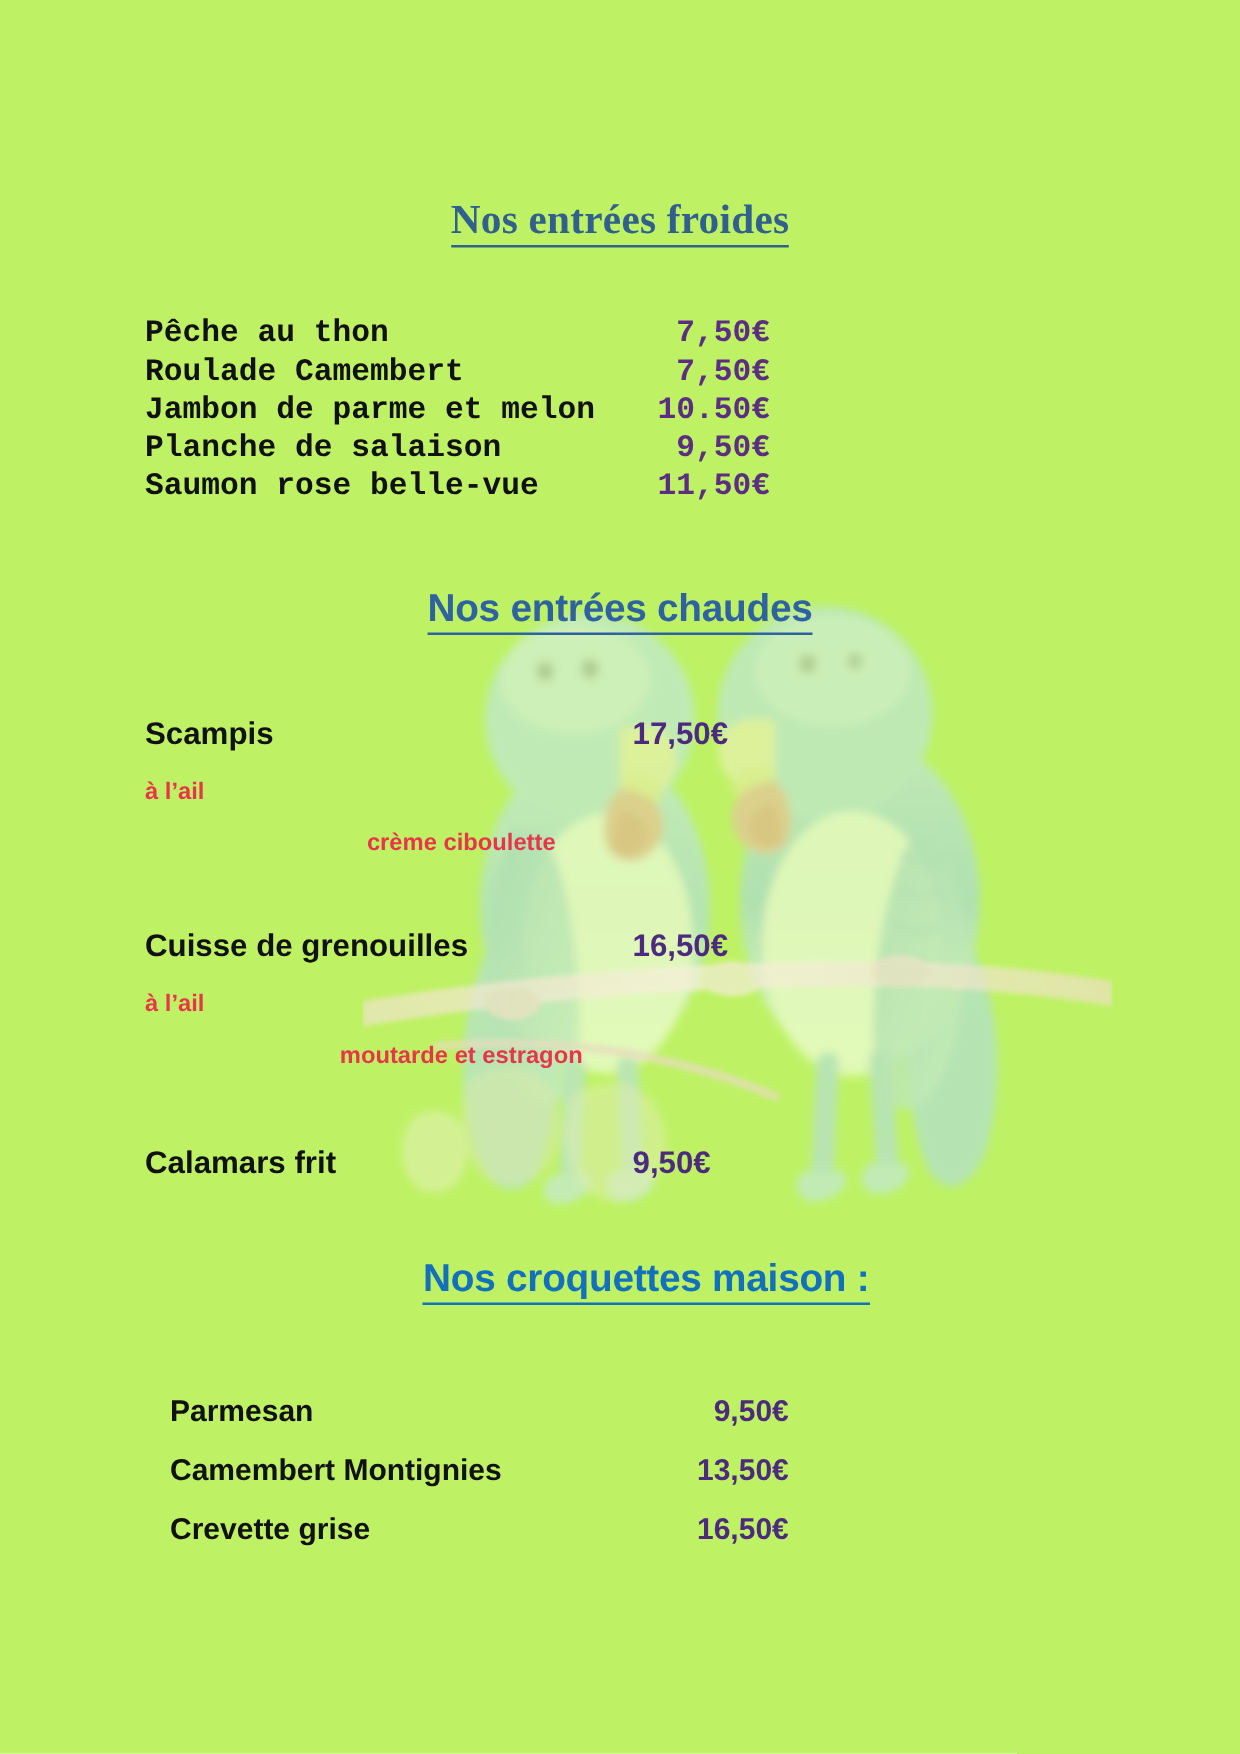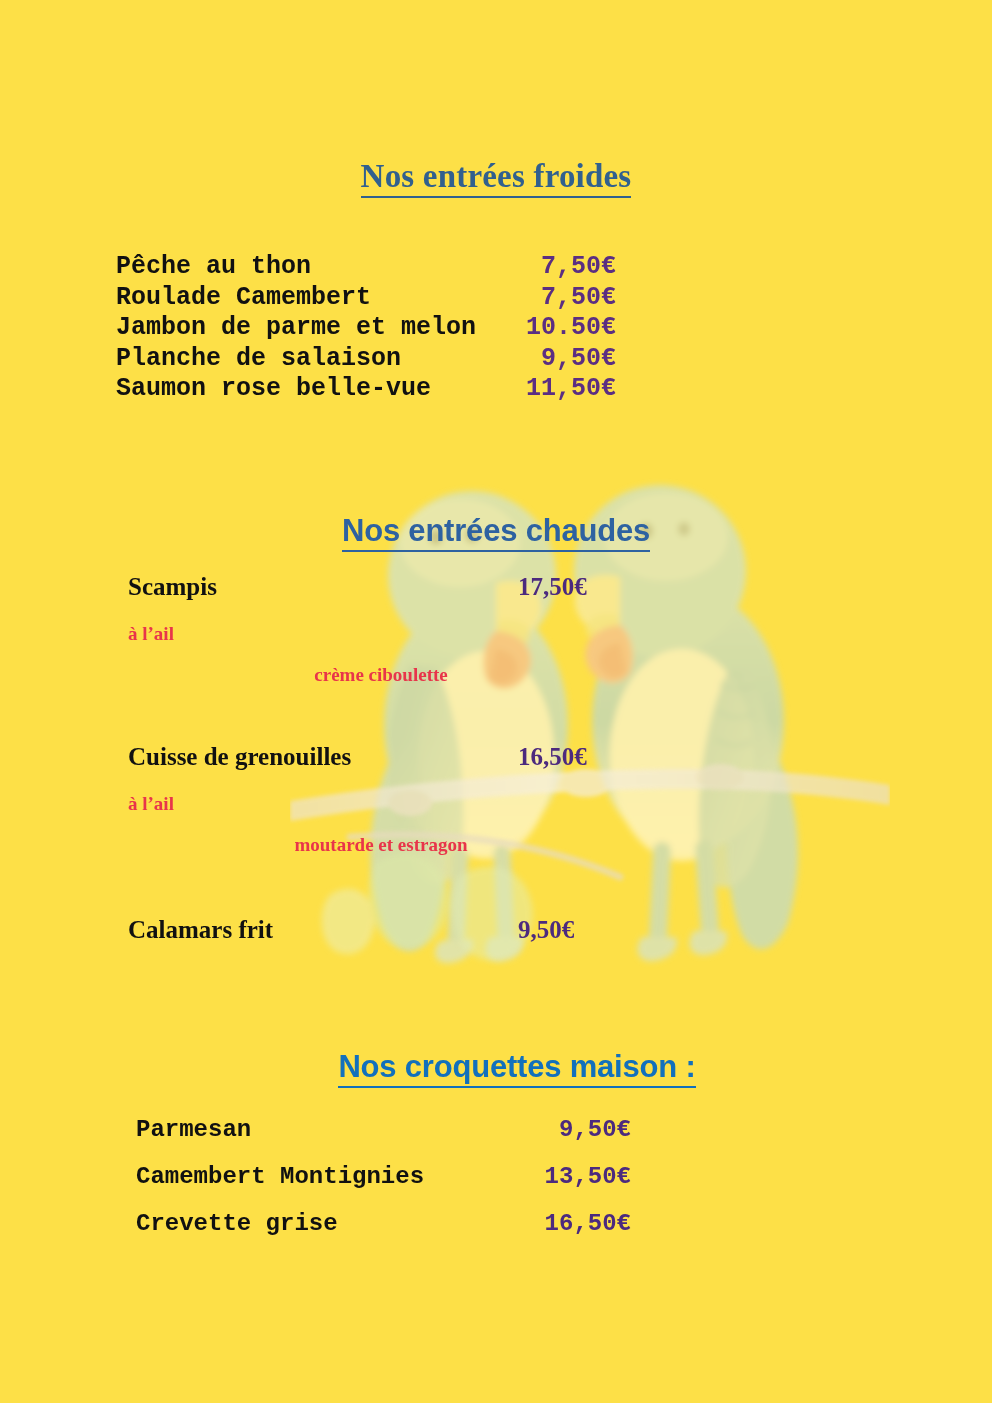--- a/index.html
+++ b/index.html
@@ -6,21 +6,21 @@
   html, body {
     margin: 0;
     padding: 0;
     background: #ffffff;
   }
   .page {
     position: relative;
     width: 992px;
     height: 1403px;
     margin: 0 auto;
-    background: #fde047;
+    background: #bef264;
     overflow: hidden;
   }
 
   
   .watermark {
     position: absolute;
     left: 290px;
     top: 425px;
     width: 600px;
     height: 560px;
@@ -53,21 +53,20 @@
     font-family: "Liberation Serif", "DejaVu Serif", serif;
     font-weight: bold;
     font-size: 33px;
     letter-spacing: 0.2px;
   }
   .heading-sans {
     font-family: "Liberation Sans", "DejaVu Sans", sans-serif;
     font-weight: bold;
     font-size: 31px;
     letter-spacing: -0.2px;
-    margin-top: 44px;
   }
 
   #heading-froides { top: 158px; color: #31608e; }
   #heading-chaudes { top: 469px; color: #2e62a1; }
   #heading-croquettes { top: 1005px; color: #1270bc; padding-left: 21px; }
 
   
   .list-serif {
     position: absolute;
     left: 116px;
@@ -78,23 +77,23 @@
     font-size: 25px;
     line-height: 30.6px;
   }
   .list-serif .row { display: flex; }
   .list-serif .name { flex: 1; color: #111111; }
   .list-serif .price { width: 110px; text-align: right; color: #5b2e82; }
 
   
   .hot-item {
     position: absolute;
-    left: 128px;
+    left: 116px;
     width: 500px;
-    font-family: Liberation Serif, serif;
+    font-family: Liberation Sans, sans-serif;
   }
   .hot-item .main {
     display: flex;
     font-weight: bold;
     font-size: 25px;
     line-height: 30px;
   }
   .hot-item .main .name { flex: 1; color: #111111; }
   .hot-item .main .price { width: 110px; text-align: left; color: #4c2a7e; }
   .hot-item .sub {
@@ -109,21 +108,21 @@
   #hot-0 { top: 572px; }
   #hot-1 { top: 742px; }
   #hot-2 { top: 915px; }
 
   
   .list-sans {
     position: absolute;
     left: 136px;
     top: 1106px;
     width: 495px;
-    font-family: Liberation Mono, monospace;
+    font-family: Liberation Sans, sans-serif;
     font-weight: bold;
     font-size: 24px;
     line-height: 47px;
   }
   .list-sans .row { display: flex; }
   .list-sans .name { flex: 1; color: #111111; }
   .list-sans .price { width: 120px; text-align: right; color: #4c2a7e; }
 </style>
 </head>
 <body>

